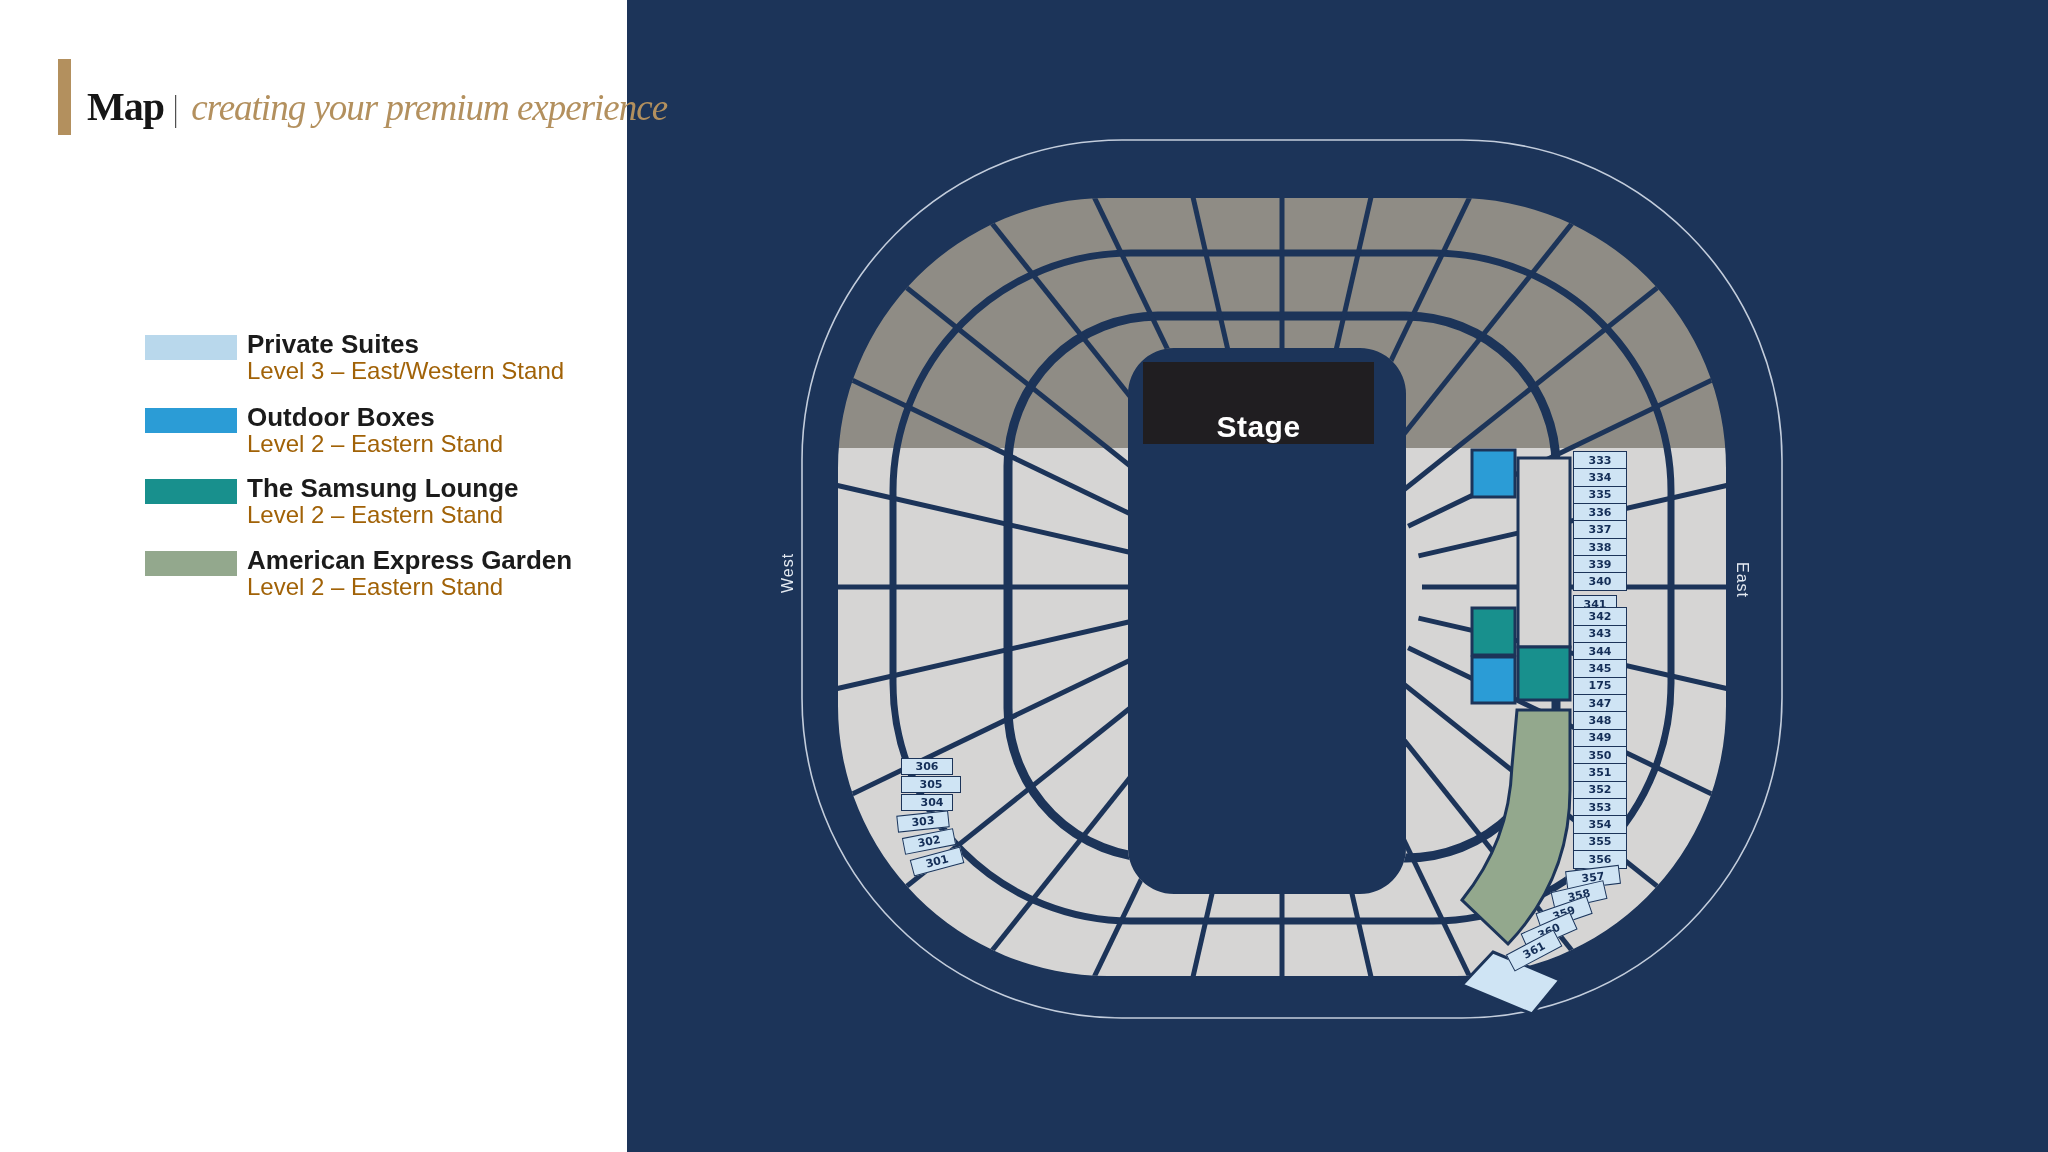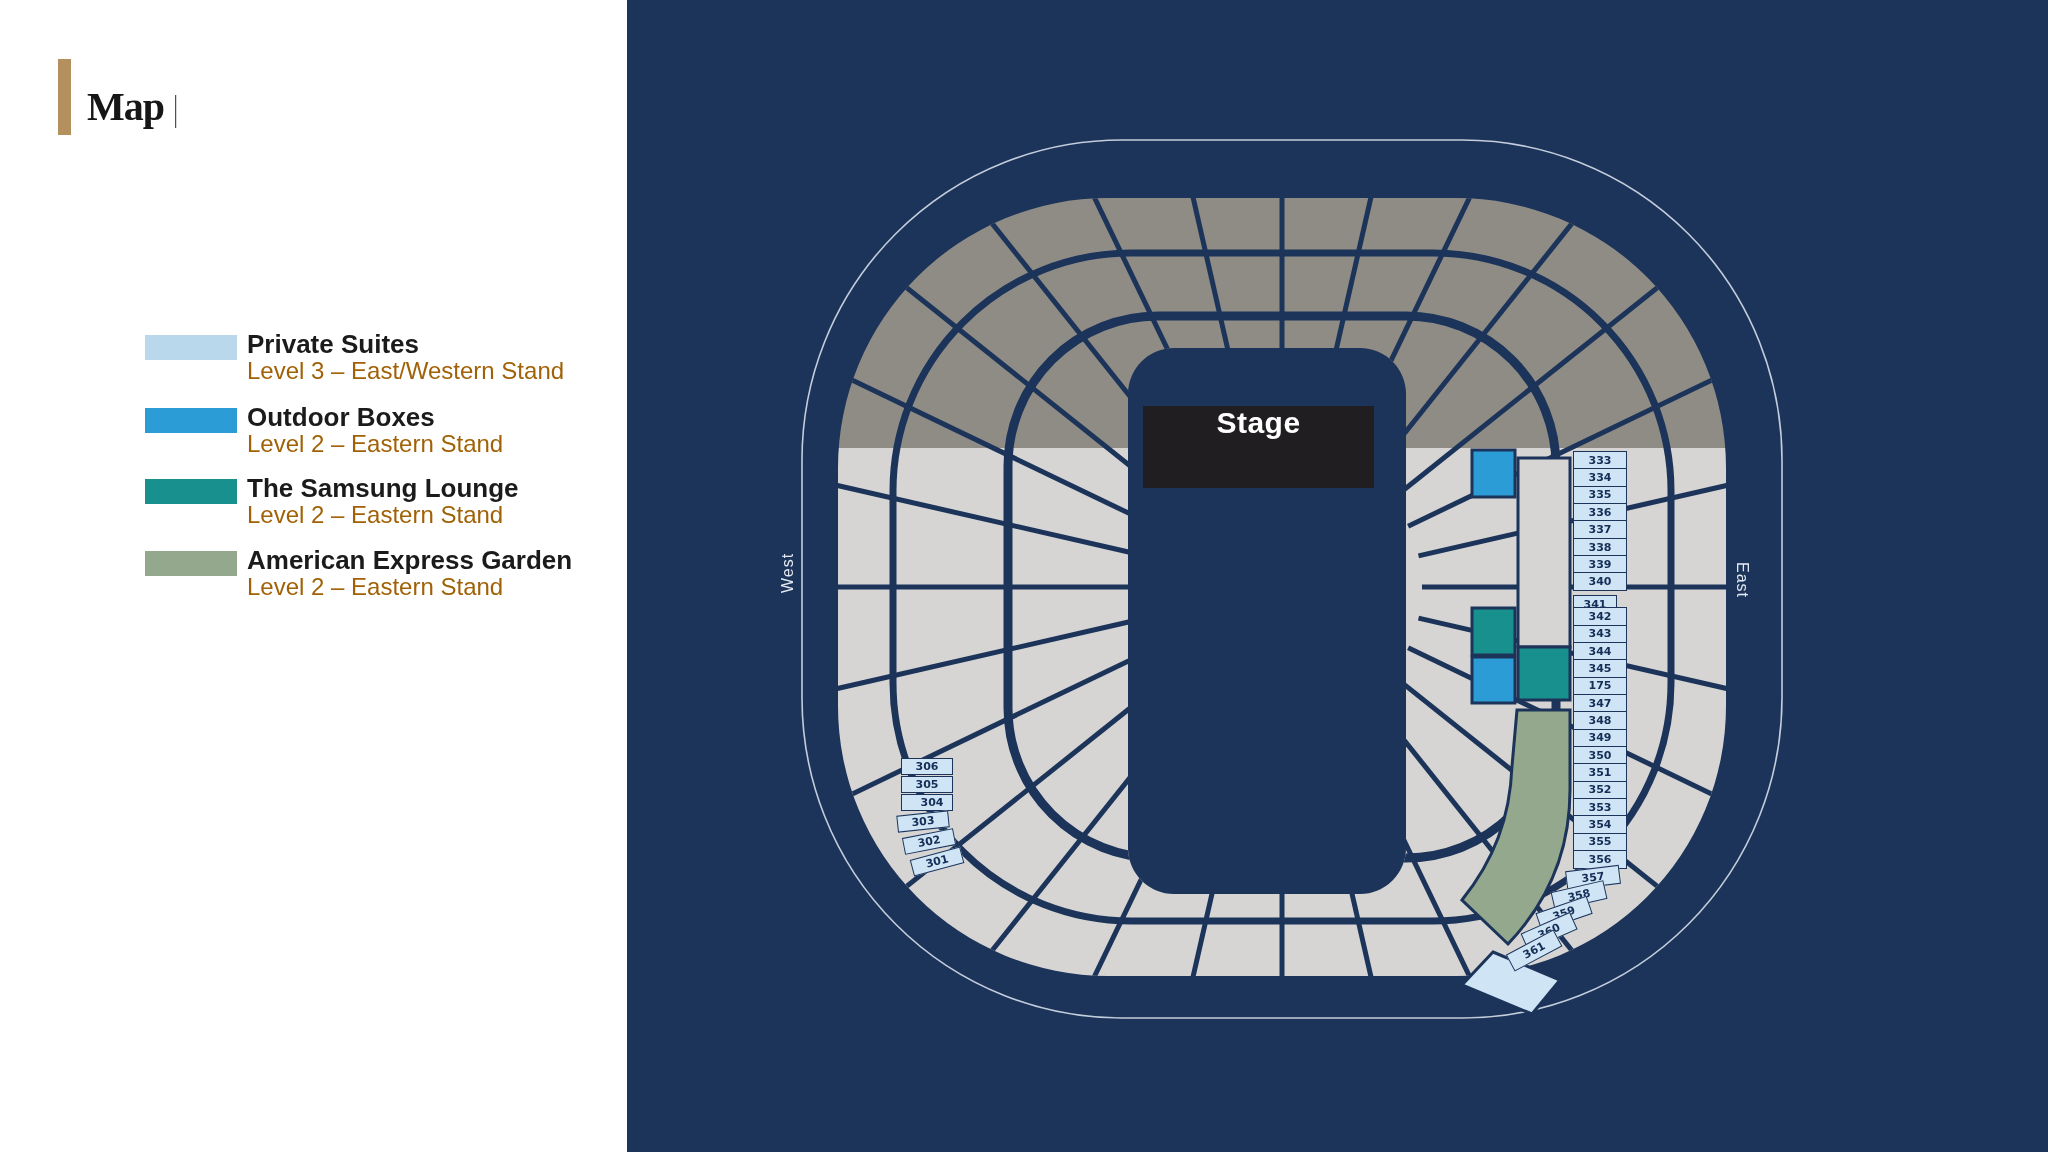--- a/index.html
+++ b/index.html
@@ -34,21 +34,21 @@
   .f-gray-low{fill:var(--gray-low);}
   .f-blue{fill:var(--blue);stroke:var(--navy);stroke-width:3;}
   .f-teal{fill:var(--teal);stroke:var(--navy);stroke-width:3;}
   .f-green{fill:var(--green);stroke:var(--navy);stroke-width:3;}
   .f-cellblue{fill:var(--cell-blue);stroke:var(--navy);stroke-width:3;}
   .sep{fill:none;stroke:var(--navy);}
   .spoke{stroke:var(--navy);stroke-width:5;}
   .outline-arc{fill:none;stroke:var(--outline);stroke-width:1.6;}
   .stage{
     position:absolute;left:1143px;top:362px;width:231px;height:82px;z-index:6;
-    background:var(--stage);display:flex;align-items:flex-start;justify-content:center;margin-top:44px;
+    background:var(--stage);display:flex;align-items:flex-end;justify-content:center;
   }
   .stage span{color:#fff;font-weight:700;font-size:30px;letter-spacing:.5px;}
   .compass{position:absolute;z-index:6;color:#e3e9f1;font-size:16px;font-weight:500;letter-spacing:1px;white-space:nowrap;}
   .compass.west{left:788px;top:573px;transform:translate(-50%,-50%) rotate(-90deg);}
   .compass.east{left:1742px;top:580px;transform:translate(-50%,-50%) rotate(90deg);}
   .cell{
     position:absolute;box-sizing:border-box;z-index:5;
     background:var(--cell-blue);border:1.6px solid var(--navy);
     color:var(--cell-text);font-family:"DejaVu Sans",sans-serif;font-weight:700;font-size:11px;
     display:flex;align-items:center;justify-content:center;line-height:1;
@@ -149,33 +149,34 @@
     <div class="cell" style="left: 1573px; top: 832.7px; width: 54px; height: 18.5px;">355</div>
     <div class="cell" style="left: 1573px; top: 850.05px; width: 54px; height: 18.5px;">356</div>
     <div class="cell" style="left: 1566px; top: 868px; width: 54px; height: 18.5px; transform: rotate(-7deg);">357</div>
     <div class="cell" style="left: 1552px; top: 886px; width: 54px; height: 18.5px; transform: rotate(-13deg);">358</div>
     <div class="cell" style="left: 1537px; top: 904px; width: 54px; height: 18.5px; transform: rotate(-19deg);">359</div>
     <div class="cell" style="left: 1522px; top: 922px; width: 54px; height: 18.5px; transform: rotate(-24deg);">360</div>
     <div class="cell" style="left: 1507px; top: 941px; width: 54px; height: 18.5px; transform: rotate(-28deg);">361</div>
   </div>
 <div id="west-strip">
     <div class="cell" style="left: 901px; top: 758px; width: 52px; height: 16.5px;">306</div>
-    <div class="cell" style="left: 901px; top: 776px; width: 52px; height: 16.5px;">305</div>
+    <div class="cell" style="left: 901px; top: 776px; width: 60px; height: 16.5px;">305</div>
     <div class="cell" style="left: 901px; top: 794px; width: 52px; height: 16.5px; padding-left: 10px;">304</div>
     <div class="cell" style="left: 897px; top: 813px; width: 52px; height: 16.5px; transform: rotate(-6deg);">303</div>
     <div class="cell" style="left: 903px; top: 833px; width: 52px; height: 16.5px; transform: rotate(-11deg);">302</div>
     <div class="cell" style="left: 911px; top: 853px; width: 52px; height: 16.5px; transform: rotate(-15deg);">301</div>
   </div>
 
 <div class="left-panel">
   <div class="header">
     <div class="gold-bar"></div>
     <div class="header-text">
       <span class="map-title">Map</span>
       <span class="title-divider">|</span>
+      <span class="tagline">creating your premium experience</span>
     </div>
   </div>
   <div class="legend" id="legend">
       <div class="legend-item" style="top: 333px;">
         <div class="legend-swatch" style="background: rgb(185, 216, 236);"></div>
         <div class="legend-text">
           <div class="legend-name">Private Suites</div>
           <div class="legend-detail">Level 3 – East/Western Stand</div>
         </div>
       </div>

